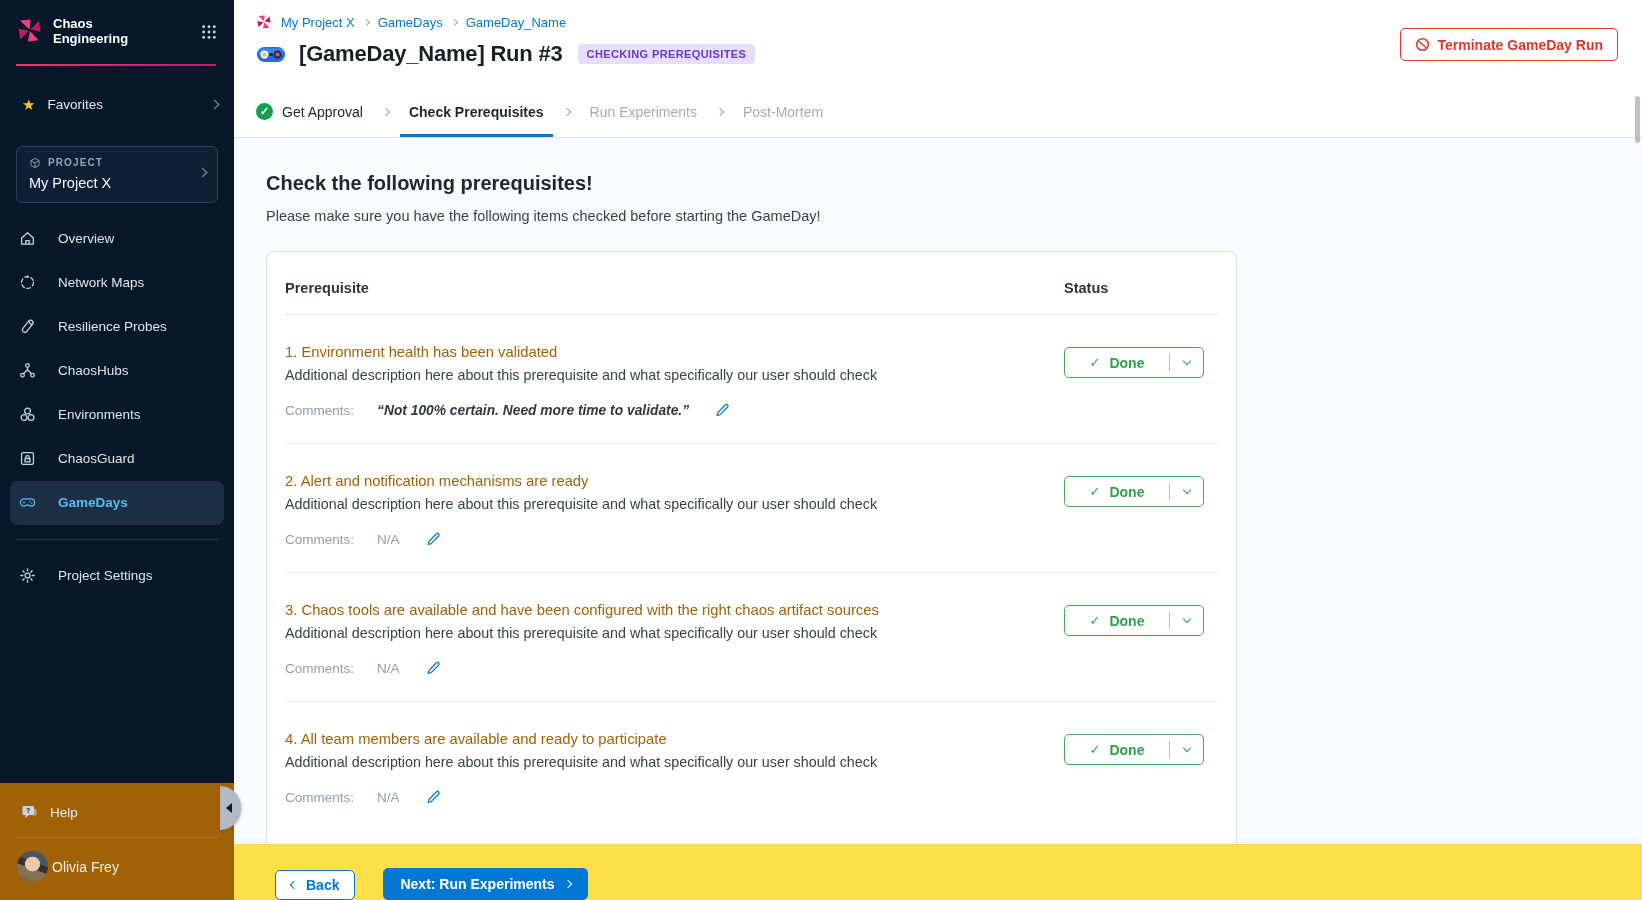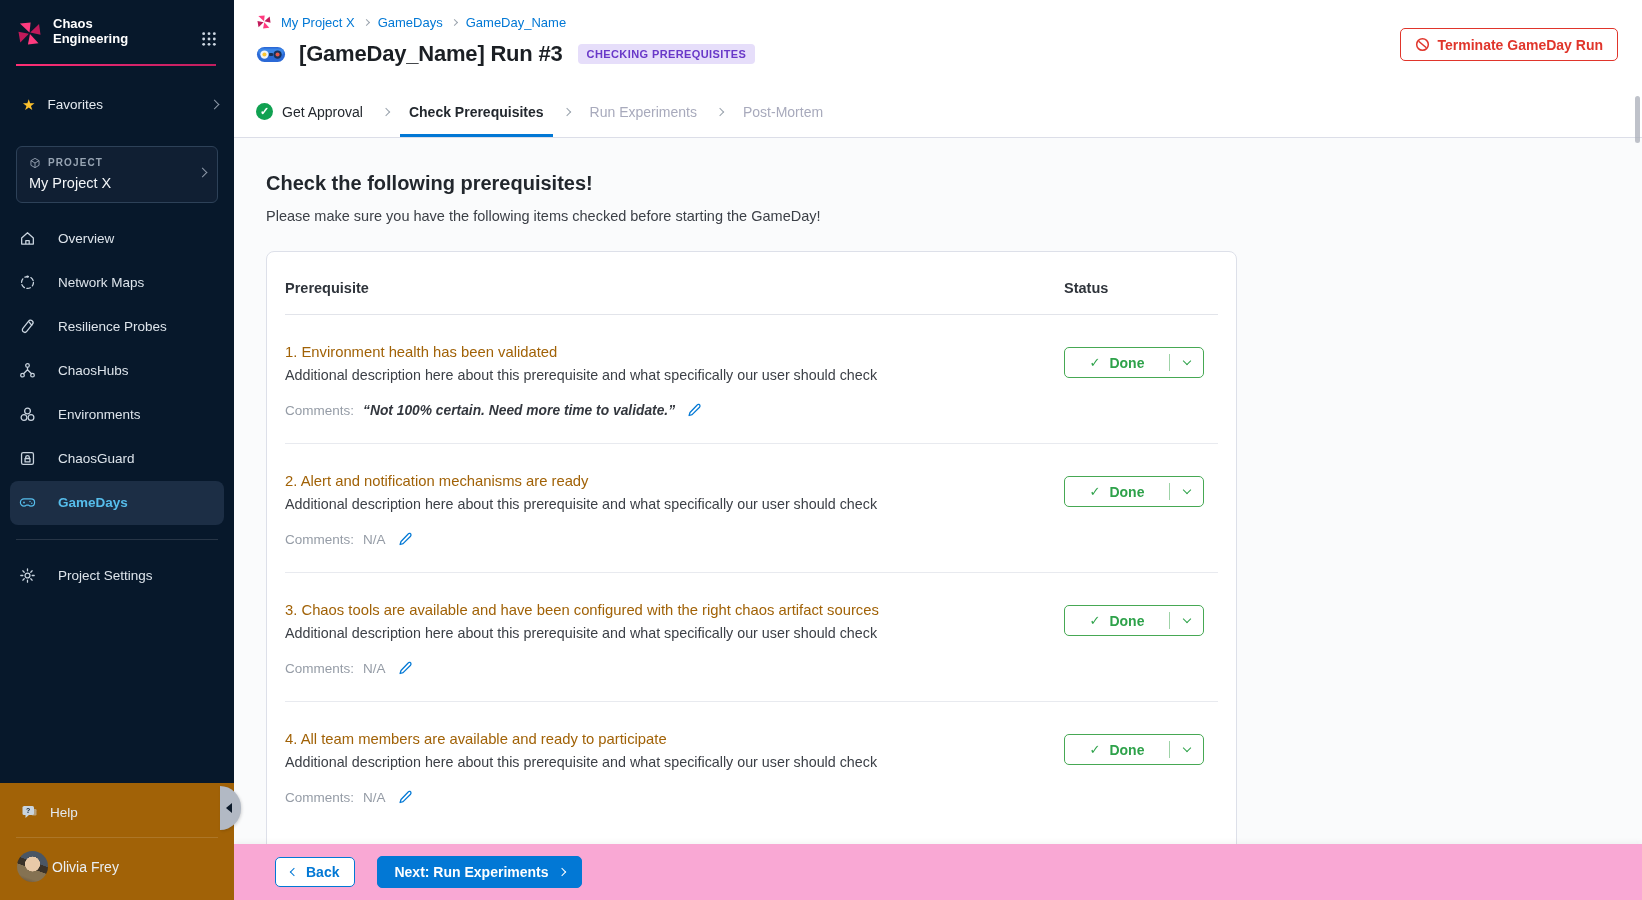--- a/index.html
+++ b/index.html
@@ -5,21 +5,21 @@
   *{box-sizing:border-box;margin:0;padding:0}
   html,body{width:1642px;height:900px;overflow:hidden}
   body{font-family:"Liberation Sans",sans-serif;background:#fafbfc;position:relative;color:#22272d}
   .chev{display:inline-block;width:7px;height:7px;border-right:1.7px solid currentColor;border-bottom:1.7px solid currentColor;flex:none}
   .chev.right{transform:rotate(-45deg)}
   .chev.down{transform:rotate(45deg)}
   .chev.left{transform:rotate(135deg)}
 
   
   .sidebar{position:absolute;left:0;top:0;bottom:0;width:234px;background:#07182b;color:#d5dde6;display:flex;flex-direction:column;z-index:4}
-  .brand-row{display:flex;align-items:flex-end;padding:15px 16px 13px 16px}
+  .brand-row{display:flex;align-items:center;padding:15px 16px 13px 16px}
   .brand-logo{width:27px;height:27px;flex:none;margin-right:10px}
   .brand-text{font-size:13px;font-weight:bold;color:#fff;line-height:1.18;padding-top:1px}
   .grid-icon{margin-left:auto;width:18px;height:18px;color:#cdd7e2;cursor:pointer;padding-top:2px}
   .brand-divider{height:2px;margin:4px 18px 0 16px;background:linear-gradient(90deg,#ff2f75,#d9246b 55%,#c11e5e)}
   .fav-row{display:flex;align-items:center;gap:12px;padding:0 16px 0 22px;height:30px;margin-top:24px;font-size:13.5px;color:#e4eaf0;cursor:pointer}
   .star-icon{color:#fbc02d;font-size:15px;line-height:1;flex:none}
   .fav-chev{margin-left:auto;color:#8d99a8}
   .project-card{position:relative;margin:26px 16px 0 16px;background:#101f33;border:1px solid #2d4158;border-radius:6px;padding:10px 26px 11px 12px;cursor:pointer}
   .project-eyebrow{display:flex;gap:7px;color:#97a4b3;font-size:10px;font-weight:bold;letter-spacing:1.1px}
   .cube-icon{width:12px;height:12px;color:#97a4b3}
@@ -75,32 +75,32 @@
   .card{margin-top:27px;width:971px;background:#fff;border:1px solid #dde0e9;border-radius:8px;height:612px;overflow:hidden;padding:0 18px}
   .thead{display:flex;padding:28px 0 18px 0;border-bottom:1px solid #e2e4ea;font-size:14.5px;font-weight:bold;color:#2f343b}
   .col-prereq{flex:1}
   .col-status{width:154px}
   .prereq-row{display:flex;padding:29px 0 25px 0;border-bottom:1px solid #e8eaef}
   .prereq-row:last-child{border-bottom:none}
   .row-left{flex:1;padding-right:24px}
   .row-right{width:154px;padding-top:3px}
   .row-title{font-size:14.8px;font-weight:normal;color:#a16207}
   .row-desc{margin-top:7px;font-size:14.3px;color:#3c4047}
-  .row-comments{margin-top:20px;display:flex;align-items:flex-end;gap:9px;font-size:13.5px;color:#959ca6}
+  .row-comments{margin-top:20px;display:flex;align-items:flex-end;gap:23px;font-size:13.5px;color:#959ca6}
   .comment-value{color:#959ca6}
   .comment-value.quoted{color:#33373e;font-style:italic;font-weight:bold;font-size:13.8px}
   .pencil-btn{width:15px;height:15px;margin-left:3px;cursor:pointer;flex:none}
   .done-btn{width:140px;height:31px;display:flex;align-items:center;background:#fff;border:1.5px solid #46a853;border-radius:5px;color:#2ea24a;cursor:pointer;font-family:inherit;padding:0}
   .done-main{flex:1;display:flex;align-items:center;justify-content:center;gap:9px;font-size:14px;font-weight:bold}
   .done-tick{font-weight:normal;font-size:13px}
   .done-div{width:1px;height:17px;background:#9fd3a8;flex:none}
   .done-caret{width:33px;display:flex;align-items:center;justify-content:center;cursor:pointer}
   .done-caret .chev{width:6px;height:6px;border-width:1.6px;margin-top:-3px}
 
-  .bottombar{position:absolute;left:0;right:0;bottom:0;height:56px;background:#f9a8d4;z-index:5;display:flex;align-items:center;padding-left:41px;gap:22px;box-shadow:0 -2px 5px rgba(96,97,112,.07)}
+  .bottombar{position:absolute;left:0;right:0;bottom:0;height:56px;background:#fde047;z-index:5;display:flex;align-items:flex-end;padding-left:41px;gap:28px;box-shadow:0 -2px 5px rgba(96,97,112,.07)}
   .back-btn{height:30px;display:flex;align-items:center;gap:9px;background:#fff;border:1px solid #0278d5;color:#0278d5;border-radius:5px;padding:0 15px;font-family:inherit;font-size:14px;font-weight:bold;cursor:pointer}
   .back-btn .chev{width:6px;height:6px;border-width:1.7px}
   .next-btn{height:32px;display:flex;align-items:center;gap:10px;background:#0278d5;border:1px solid #0278d5;color:#fff;border-radius:5px;padding:0 16px;font-family:inherit;font-size:14px;font-weight:bold;cursor:pointer}
   .next-btn .chev{width:6px;height:6px;border-width:1.7px}
   .scroll-thumb{position:absolute;right:2px;top:96px;width:5px;height:47px;border-radius:3px;background:#a9aeb8;opacity:.75;z-index:7;cursor:pointer}
 </style>
 </head>
 <body>
 
 <aside class="sidebar">

